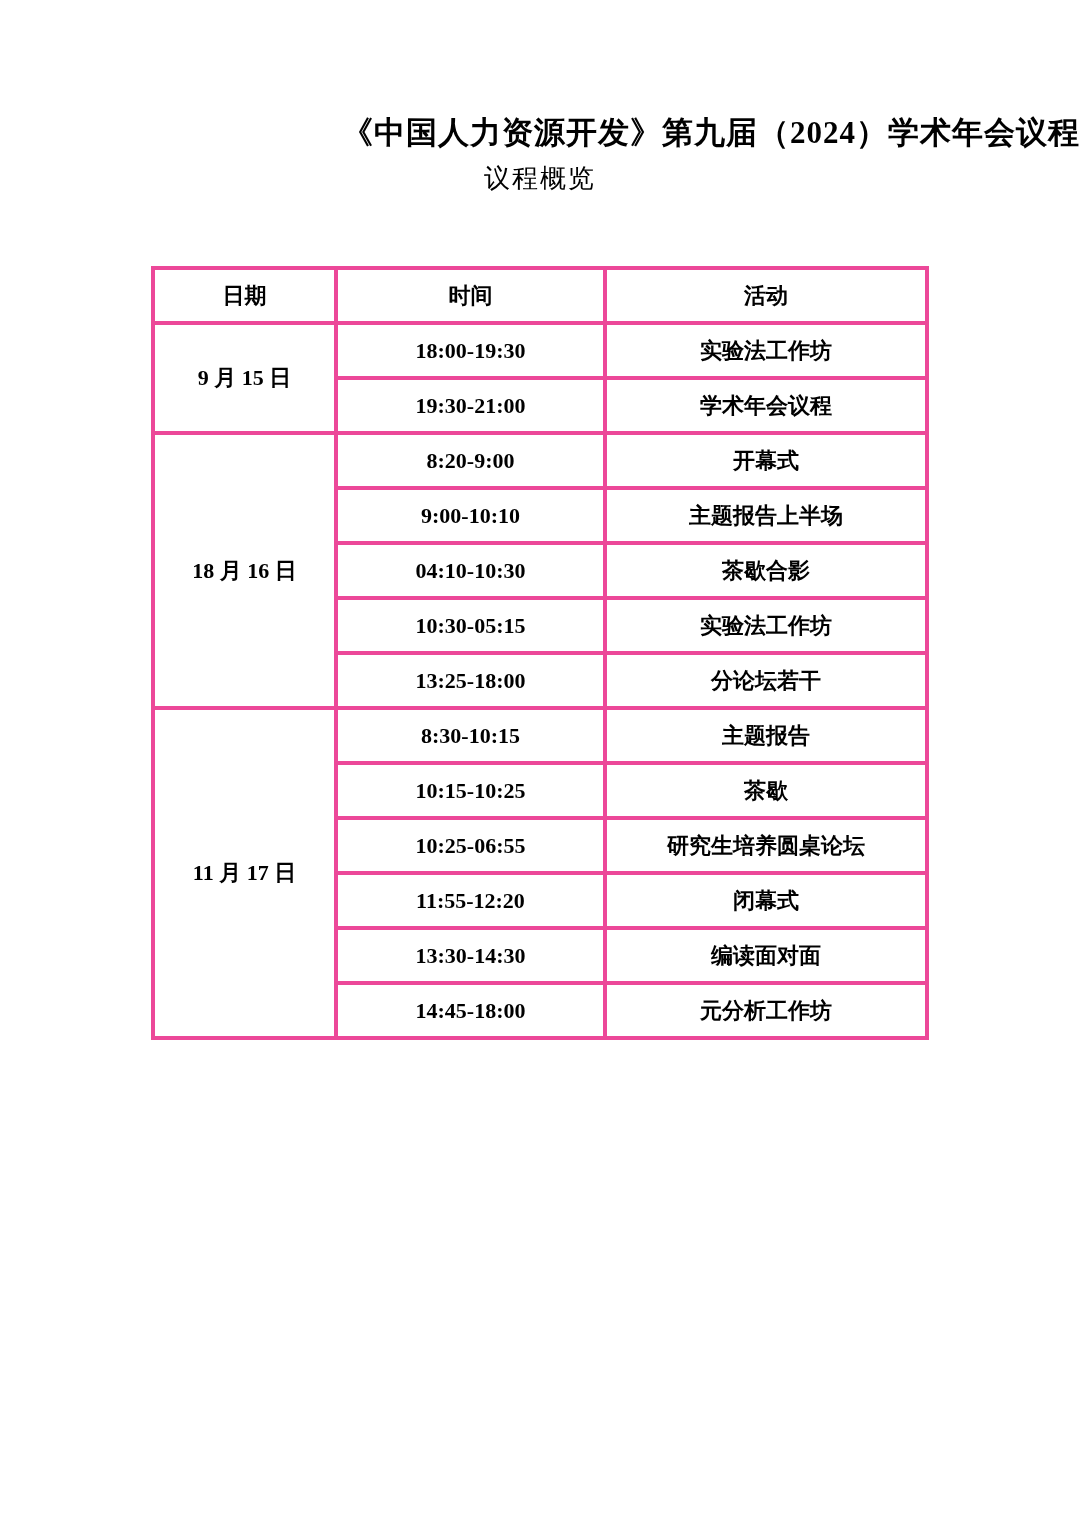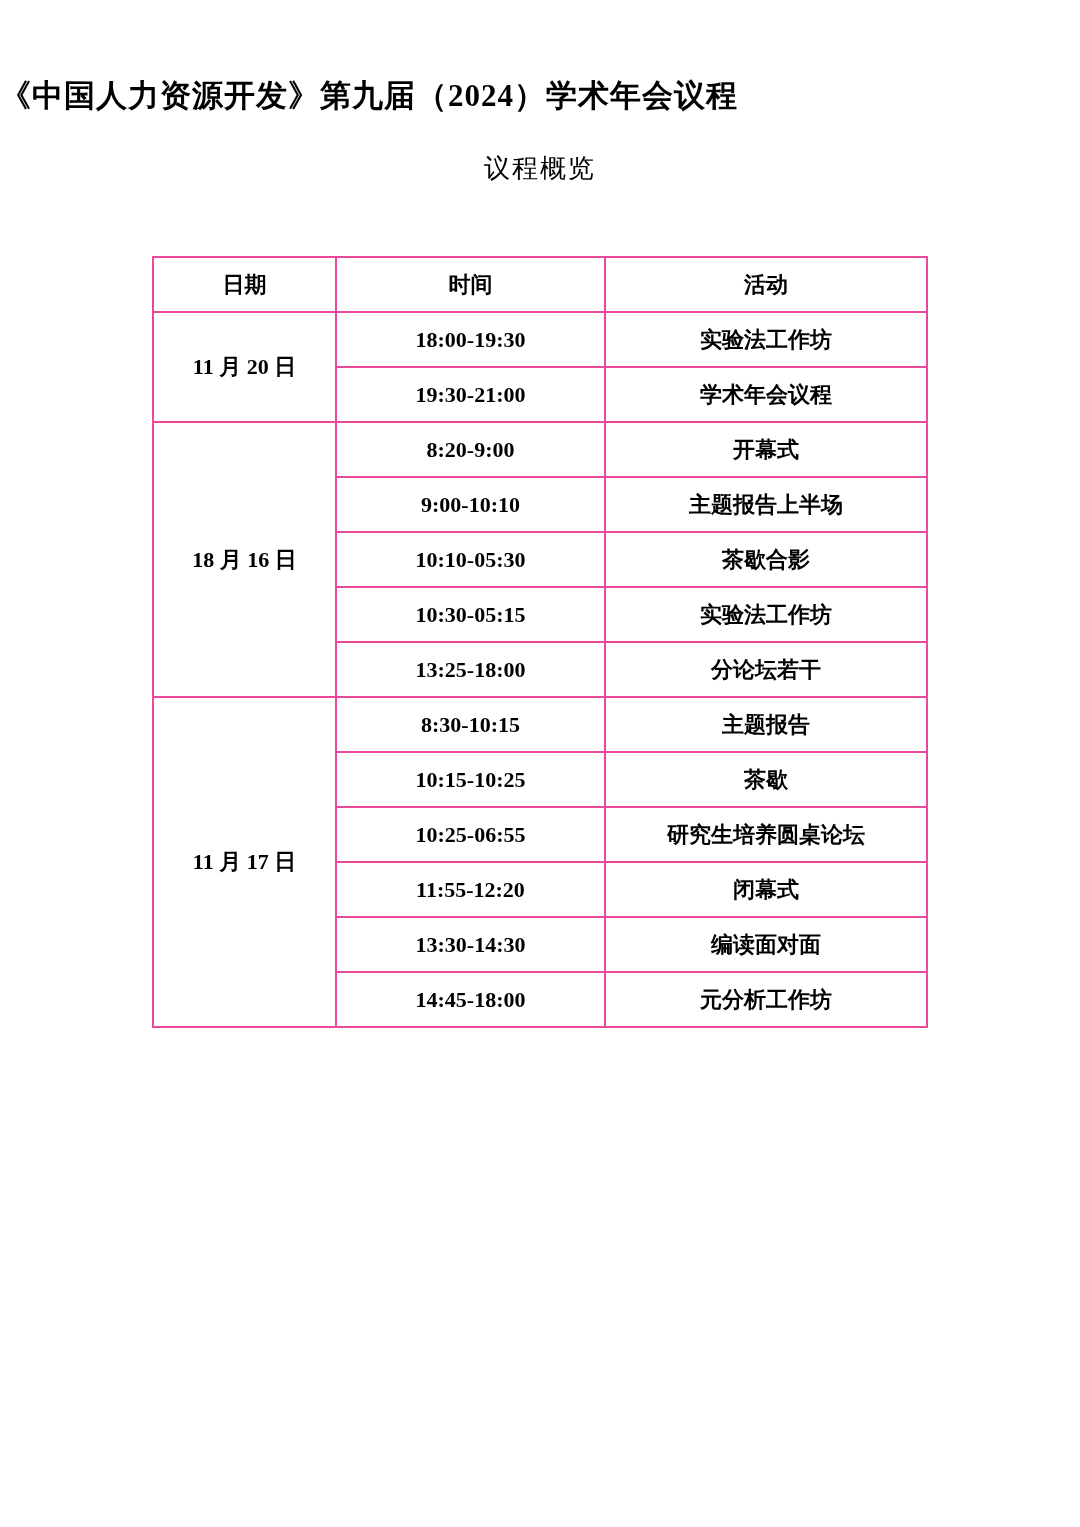--- a/index.html
+++ b/index.html
@@ -10,47 +10,47 @@
     font-family: "Liberation Serif", "DejaVu Serif", serif;
     color: #000000;
   }
   .page {
     width: 1080px;
     height: 1527px;
     background: #ffffff;
     overflow: hidden;
   }
   .doc-title {
-    margin-top: 76px;
-    text-align: left;
+    margin-top: 113px;
+    text-align: right;
     font-size: 31px;
     font-weight: bold;
     letter-spacing: 1px;
     line-height: 1.3;
   }
   .doc-subtitle {
-    margin-top: 37px;
+    margin-top: 10px;
     text-align: center;
     font-size: 26px;
     font-weight: normal;
     letter-spacing: 2px;
     line-height: 1.2;
   }
   table.agenda {
     margin: 72px auto 0 auto;
     border-collapse: collapse;
     table-layout: fixed;
     width: 774px;
   }
   table.agenda col.c-date { width: 183px; }
   table.agenda col.c-time { width: 269px; }
   table.agenda col.c-activity { width: 322px; }
   table.agenda th,
   table.agenda td {
-    border: 2px solid #ec4899;
+    border: 4px solid #ec4899;
     height: 55px;
     text-align: center;
     vertical-align: middle;
     font-size: 22px;
     padding: 0 4px;
   }
   table.agenda th {
     font-weight: bold;
   }
   table.agenda td {
@@ -74,40 +74,40 @@
     <thead>
       <tr>
         <th>日期</th>
         <th>时间</th>
         <th>活动</th>
       </tr>
     </thead>
     <tbody>
 
       <tr>
-        <td rowspan="2">11 月 20 日</td>
+        <td rowspan="2">9 月 15 日</td>
         <td>18:00-19:30</td>
         <td>实验法工作坊</td>
       </tr>
       <tr>
         <td>19:30-21:00</td>
         <td>学术年会议程</td>
       </tr>
 
       <tr>
         <td rowspan="5">18 月 16 日</td>
         <td>8:20-9:00</td>
         <td>开幕式</td>
       </tr>
       <tr>
         <td>9:00-10:10</td>
         <td>主题报告上半场</td>
       </tr>
       <tr>
-        <td>10:10-05:30</td>
+        <td>04:10-10:30</td>
         <td>茶歇合影</td>
       </tr>
       <tr>
         <td>10:30-05:15</td>
         <td>实验法工作坊</td>
       </tr>
       <tr>
         <td>13:25-18:00</td>
         <td>分论坛若干</td>
       </tr>

